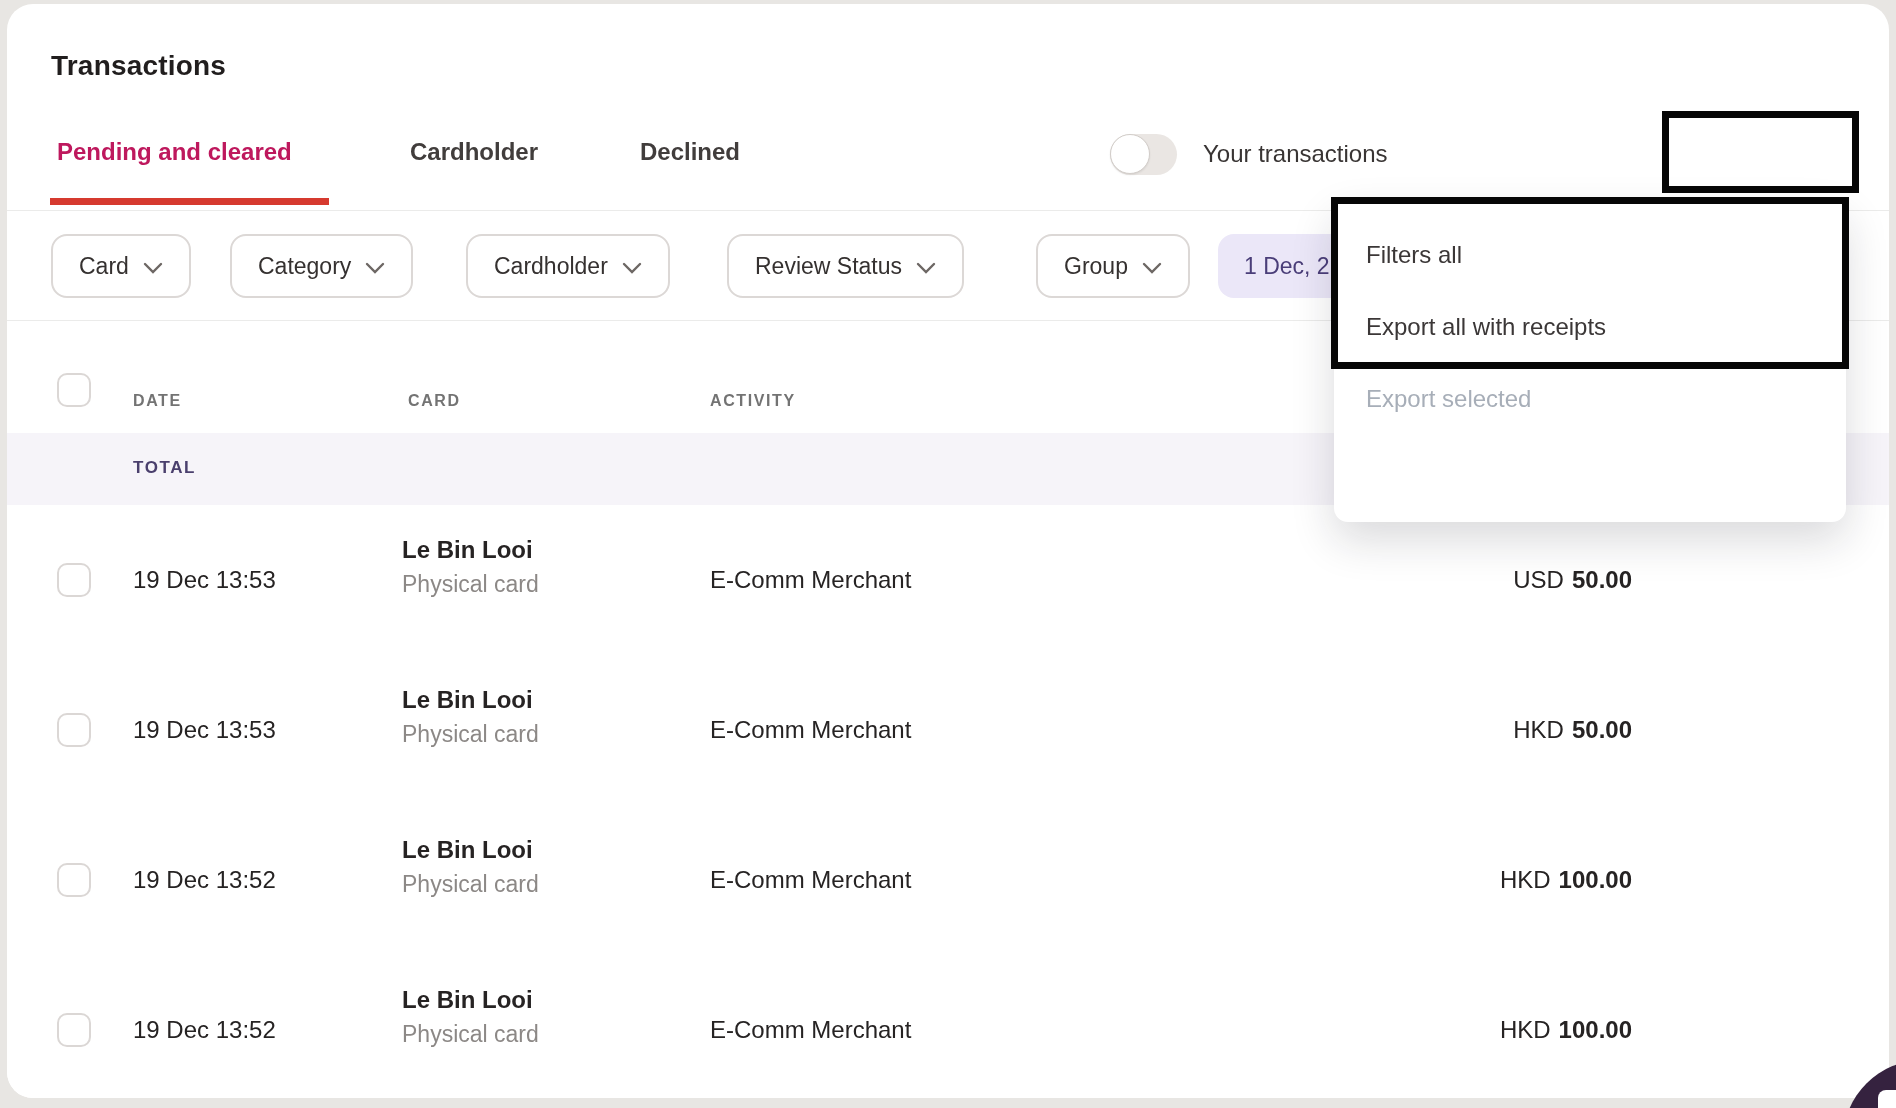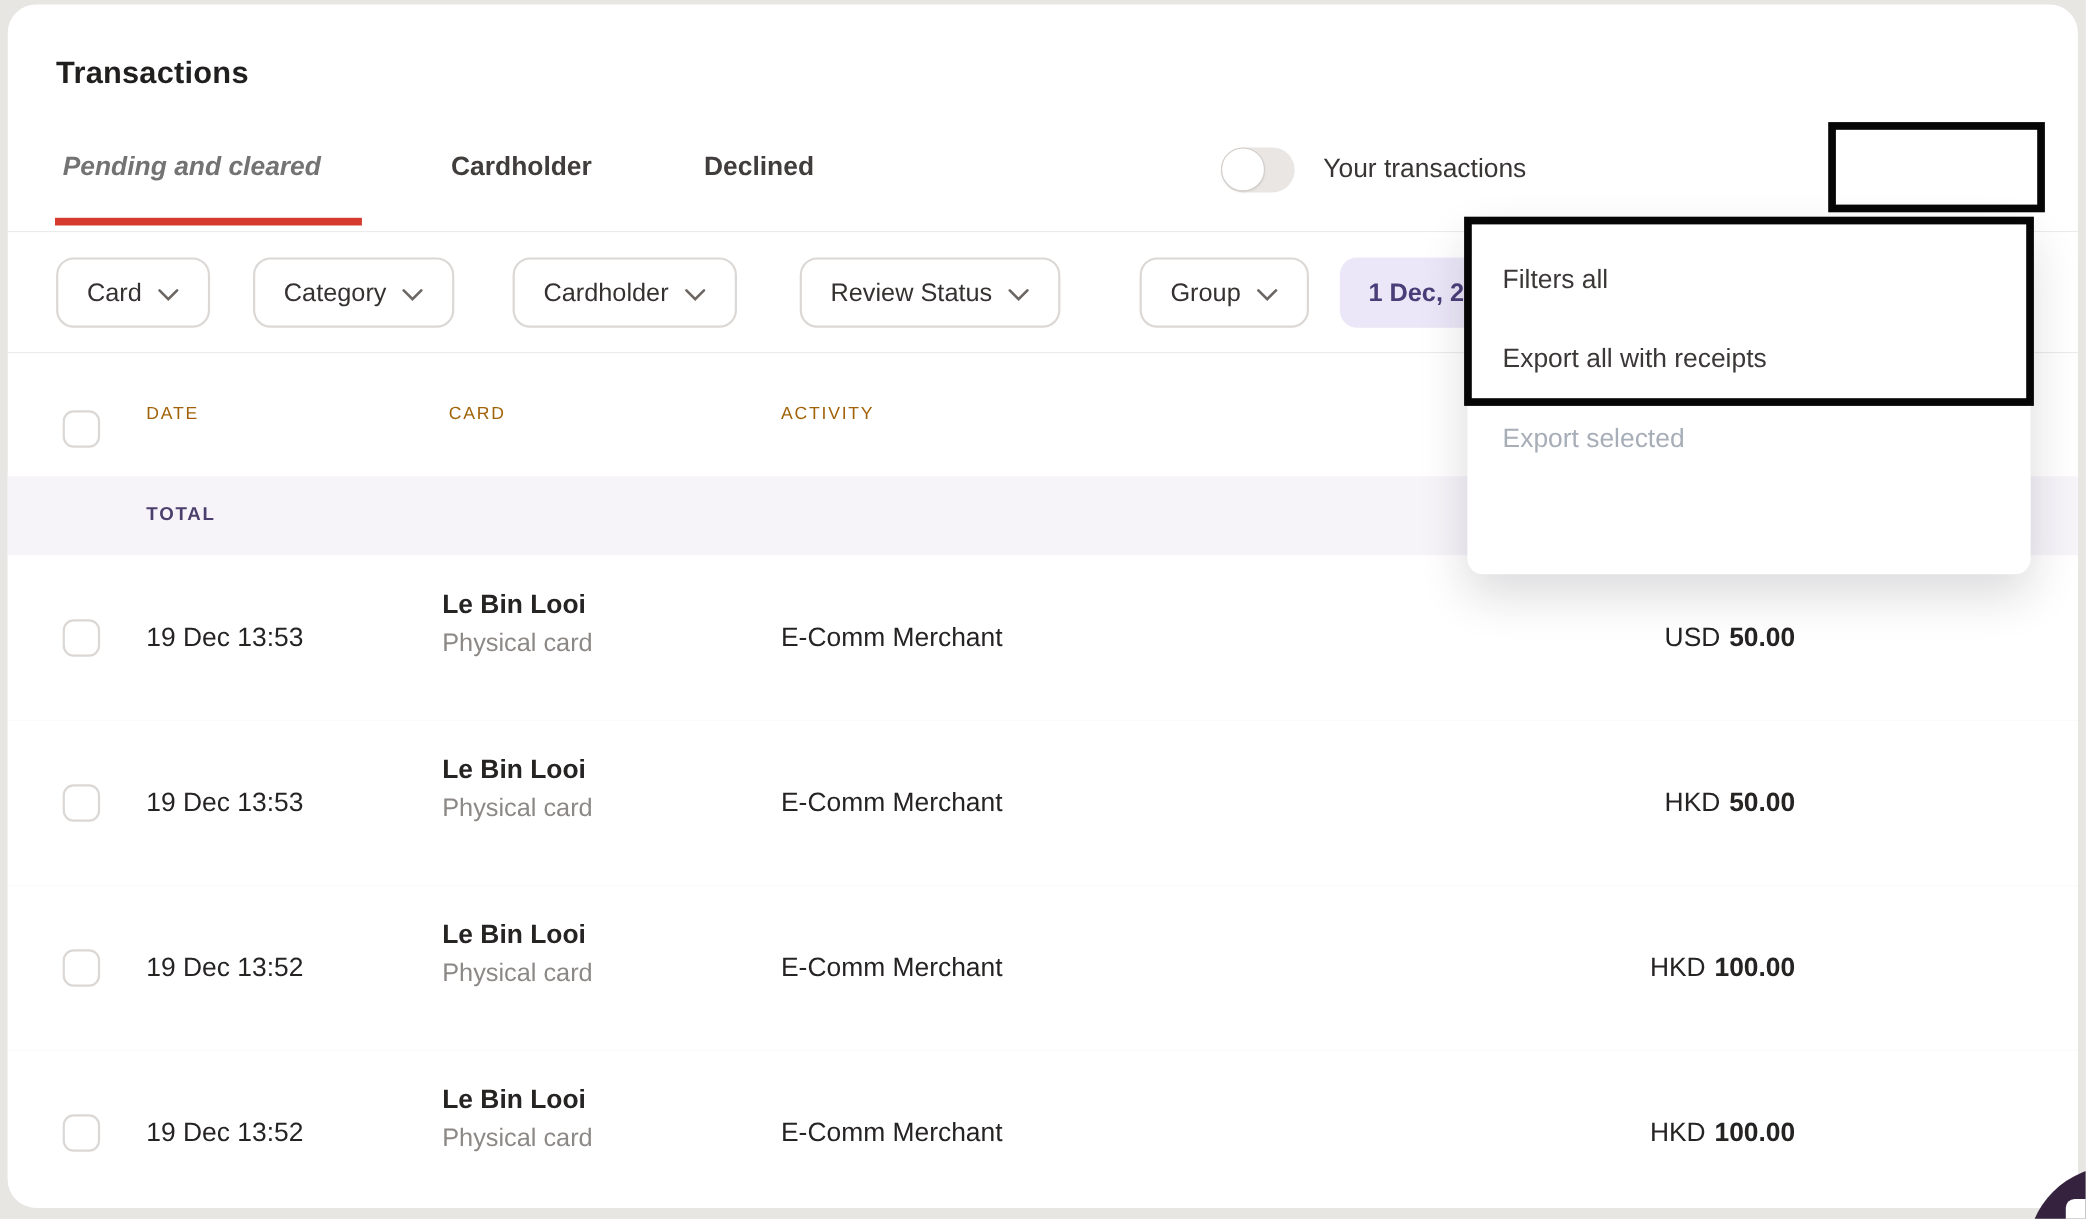--- a/index.html
+++ b/index.html
@@ -8,21 +8,21 @@
   .stage { position:relative; width:1896px; height:1108px; overflow:hidden; }
 
   .card { position:absolute; left:7px; top:4px; width:1882px; height:1094px;
           background:#ffffff; border-radius:26px; }
 
   .page-title { position:absolute; left:51px; top:50px; font-size:28px; font-weight:700;
                 color:#211e1e; letter-spacing:.2px; }
 
   
   .tab { position:absolute; top:138px; font-size:24px; font-weight:700; color:#413d3c; cursor:pointer; }
-  .tab.active { color:#737373;font-style:italic; }
+  .tab.active { color:#be185d; }
   .tab-underline { position:absolute; left:50px; top:198px; width:279px; height:7px; background:#d63a2f; }
   .hair { position:absolute; left:7px; width:1882px; height:1px; background:#ebebea; }
 
   
   .toggle { position:absolute; left:1110px; top:134px; width:67px; height:41px;
             background:#eae6e3; border-radius:21px; cursor:pointer; }
   .toggle .knob { position:absolute; left:0px; top:0px; width:40px; height:40px; background:#ffffff;
                   border:1px solid #d2cdc9; border-radius:50%; box-shadow:0 1px 2px rgba(0,0,0,.08); }
   .toggle-label { position:absolute; left:1203px; top:140px; font-size:24px; color:#393534; }
 
@@ -35,24 +35,24 @@
   .filter-icon { display:inline-flex; flex-direction:column; align-items:center; gap:5px; }
   .filter-icon i { display:block; height:4px; border-radius:2px; background:#756d69; }
   .filter-icon i:nth-child(1){ width:26px; } .filter-icon i:nth-child(2){ width:16px; } .filter-icon i:nth-child(3){ width:8px; }
 
   
   .chip { position:absolute; top:234px; height:64px; display:flex; align-items:center; gap:14px;
           padding:0 26px; border:2px solid #dcd8d6; border-radius:16px; background:#fff;
           font-size:23px; color:#353130; cursor:pointer; }
   .chip-date { position:absolute; left:1218px; top:234px; width:210px; height:64px; border-radius:16px;
                background:#ebe7f8; display:flex; align-items:center; padding:0 26px;
-               font-size:23px; font-weight:700; color:#4a3e79; cursor:pointer; z-index:10; }
-
-  
-  .th { position:absolute; top:368px; font-size:16px; font-weight:400; letter-spacing:1.6px; color:#a16207; }
+               font-size:23px; font-weight:400; color:#4a3e79; cursor:pointer; z-index:10; }
+
+  
+  .th { position:absolute; top:392px; font-size:16px; font-weight:700; letter-spacing:1.6px; color:#737373; }
   .checkbox { position:absolute; width:34px; height:34px; border:2px solid #dbd7d5; border-radius:10px;
               background:#fff; cursor:pointer; }
   .total-row { position:absolute; left:7px; top:433px; width:1882px; height:72px; background:#f6f4f9; }
   .total-label { position:absolute; left:126px; top:25px; font-size:17px; font-weight:700;
                  letter-spacing:1.6px; color:#4a3f6d; }
 
   .trow { position:absolute; left:7px; width:1882px; height:150px; background:#fff; }
   .trow .checkbox { left:50px; top:58px; }
   .cell-date { position:absolute; left:126px; top:61px; font-size:24px; color:#262323; }
   .cell-card { position:absolute; left:395px; top:29px; }

